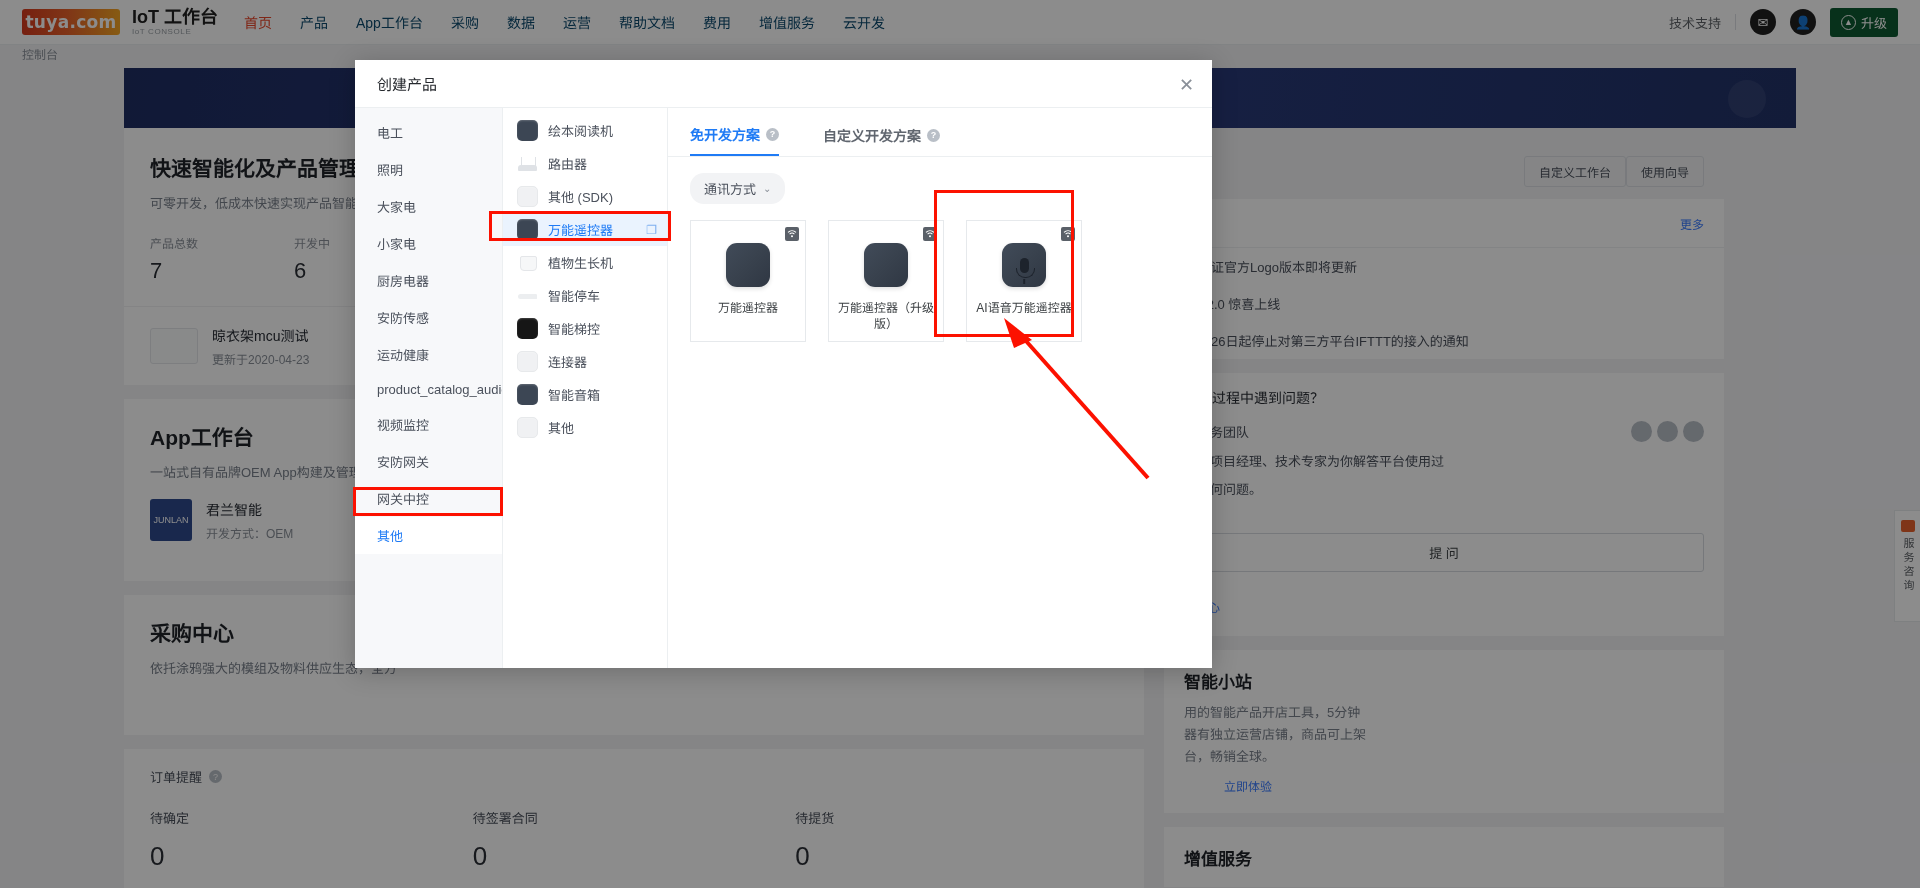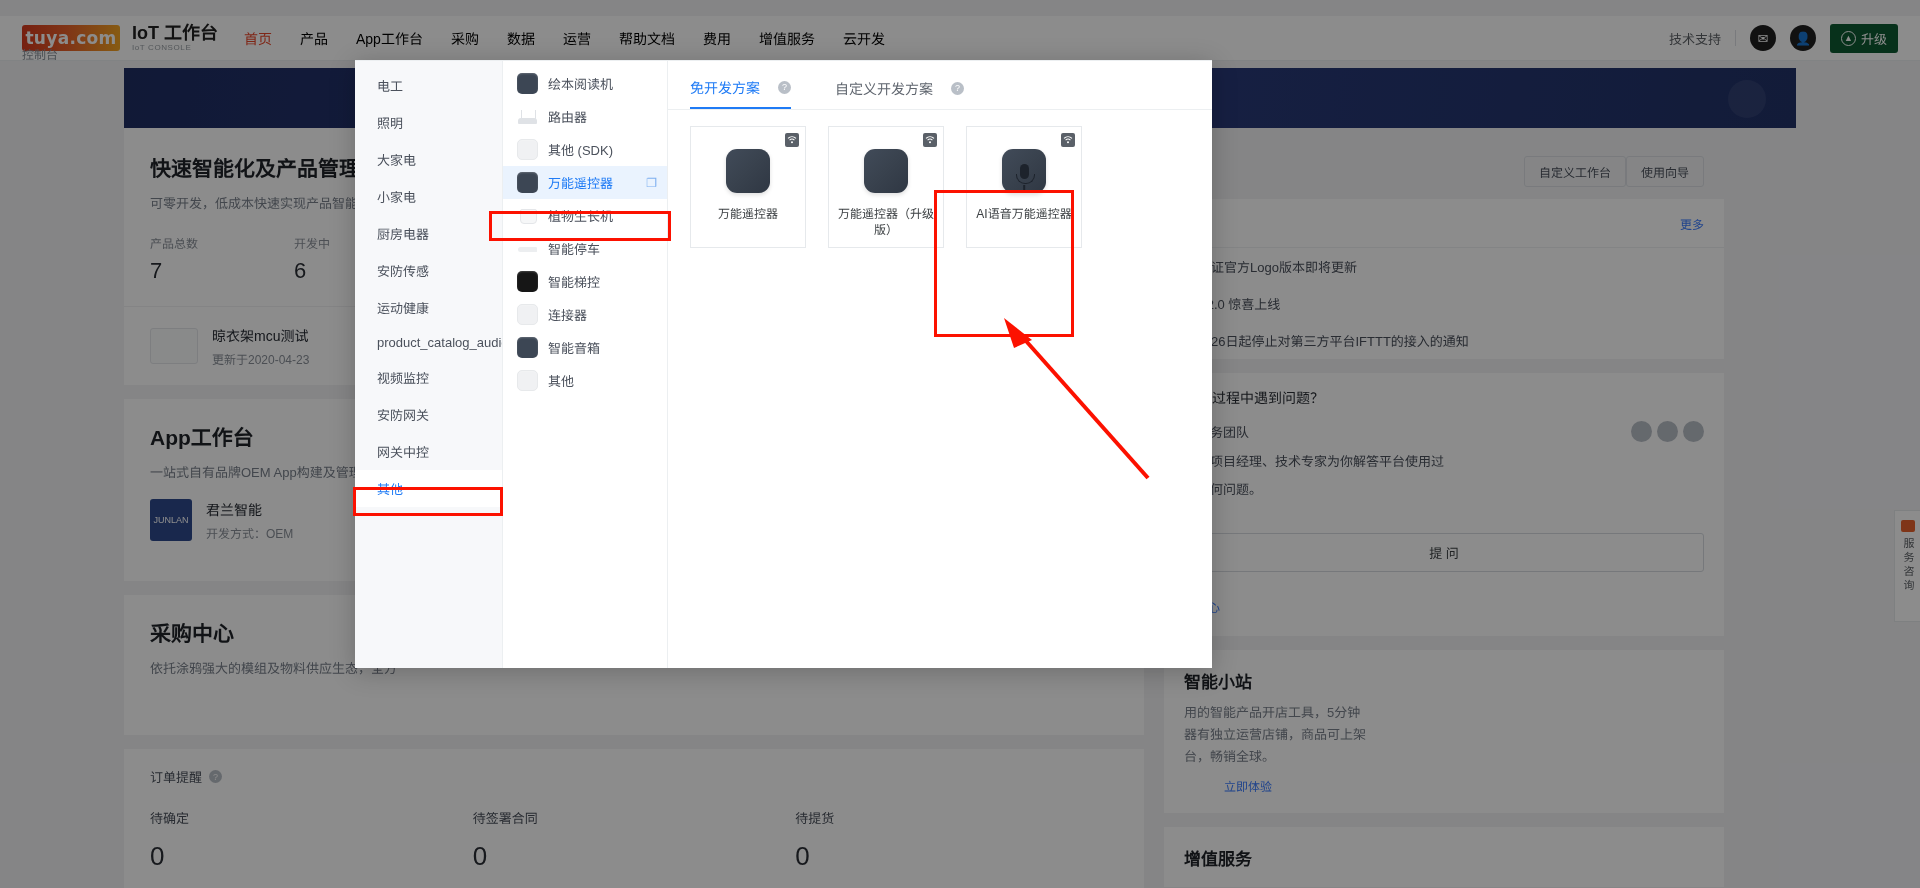--- a/index.html
+++ b/index.html
@@ -9,36 +9,36 @@
     font-family: "Liberation Sans", "DejaVu Sans", sans-serif;
     overflow: hidden;
     background: #f4f5f7;
   }
   #root { position: relative; width: 1920px; height: 888px; }
 
   
   .bg-page { position: absolute; inset: 0; background: #f2f3f5; }
 
   .topbar {
-    position: absolute; top: 16px; left: 0; width: 1920px; height: 45px;
+    position: absolute; top: 0; left: 0; width: 1920px; height: 45px;
     background: #ffffff; display: flex; align-items: center;
     border-bottom: 1px solid #eceff1;
   }
   .logo {
     margin-left: 22px; width: 98px; height: 26px; border-radius: 3px;
     background: linear-gradient(90deg,#d63a1e 0%, #e8612a 46%, #f5a623 100%);
     color: #fff; font-size: 17px; font-weight: bold; letter-spacing: .3px;
     display: flex; align-items: center; justify-content: center;
     font-family: "DejaVu Sans", sans-serif;
   }
   .brand { margin-left: 12px; line-height: 1.05; }
   .brand-title { font-size: 18px; font-weight: bold; color: #222; }
   .brand-sub { font-size: 8px; color: #9aa0a6; letter-spacing: .6px; margin-top: 1px; }
   .nav { display: flex; align-items: center; margin-left: 26px; gap: 28px; }
-  .nav-item { font-size: 14px; color: #000000; cursor: pointer; white-space: nowrap; }
+  .nav-item { font-size: 14px; color: #0c4a6e; cursor: pointer; white-space: nowrap; }
   .nav-item.active { color: #e8472b; }
   .top-right { margin-left: auto; display: flex; align-items: center; gap: 14px; padding-right: 22px; }
   .support { font-size: 13px; color: #5f6368; }
   .vdiv { width: 1px; height: 16px; background: #dcdfe3; }
   .avatar-circle { width: 26px; height: 26px; border-radius: 50%; background: #1f1f1f;
     display: flex; align-items: center; justify-content: center; color: #fff; font-size: 13px; }
   .upgrade-btn {
     background: #0e5a32; color: #fff; font-size: 13px; border-radius: 3px;
     padding: 5px 11px; display: flex; align-items: center; gap: 5px;
   }
@@ -141,21 +141,21 @@
     background:#f6f7f8; border:1px solid #e4e6e9; border-radius: 2px 2px 4px 4px; }
   .dev-icon.car { background: transparent; position: relative; }
   .dev-icon.car::before { content:""; position:absolute; left:1px; top:9px; width:19px; height:5px;
     background:#eceef0; border-radius: 6px 3px 2px 6px; }
   .dev-icon.wifi { background:#f0f1f3; border:1px solid #e7e9eb; position: relative; }
   .dev-label { font-size: 13px; color: #4b515c; white-space: nowrap; }
   .dev-dup { margin-left: auto; color: #7fb0f0; font-size: 12px; }
 
   .col-main { flex: 1; display: flex; flex-direction: column; min-width: 0; }
   .tabs { display: flex; gap: 44px; padding: 16px 22px 0 22px; border-bottom: 1px solid #eceff1; }
-  .tab { font-size: 14px; color: #60666f; padding-bottom: 10px; cursor: pointer; display:flex; align-items:center; gap:18px; }
+  .tab { font-size: 14px; color: #60666f; padding-bottom: 10px; cursor: pointer; display:flex; align-items:center; gap:6px;font-weight:bold; }
   .tab.active { color: #1f7bf5; border-bottom: 2px solid #1f7bf5; }
   .qmark { display:inline-flex; width: 13px; height: 13px; border-radius: 50%; background: #b9bfc7;
     color: #fff; font-size: 9px; align-items: center; justify-content: center; }
 
   .filters { padding: 16px 22px 0 22px; }
   .filter-pill { display: inline-flex; align-items: center; gap: 7px; background: #f2f3f5;
     border-radius: 14px; padding: 6px 14px; font-size: 13px; color: #4b515c; cursor: pointer; }
   .chev { font-size: 10px; color: #8a9099; }
 
   .cards { display: flex; gap: 22px; padding: 16px 22px 0 22px; flex-wrap: wrap; }
@@ -342,20 +342,24 @@
 
     <div class="side-dock">
       <div class="dock-badge"></div>
       <div class="dock-text">服 务 咨 询</div>
     </div>
   </div>
 
   <div class="dim"></div>
 
   <div class="modal">
+    <div class="modal-head">
+      <div class="modal-title">创建产品</div>
+      <div class="modal-close">✕</div>
+    </div>
     <div class="modal-body">
 
       <div class="col-cat">
         <div class="cat-item">电工</div>
         <div class="cat-item">照明</div>
         <div class="cat-item">大家电</div>
         <div class="cat-item">小家电</div>
         <div class="cat-item">厨房电器</div>
         <div class="cat-item">安防传感</div>
         <div class="cat-item">运动健康</div>
@@ -415,20 +419,26 @@
           <div class="tab active">
             <span>免开发方案</span>
             <span class="qmark">?</span>
           </div>
           <div class="tab">
             <span>自定义开发方案</span>
             <span class="qmark">?</span>
           </div>
         </div>
 
+        <div class="filters">
+          <div class="filter-pill">
+            <span>通讯方式</span>
+            <span class="chev">⌄</span>
+          </div>
+        </div>
 
         <div class="cards">
           <div class="card">
             <span class="card-wifi">
               <svg width="10" height="8" viewBox="0 0 10 8">
                   <path d="M1 2.3a6 6 0 018 0" stroke="#fff" stroke-width="1.1" fill="none"></path>
                   <path d="M2.6 4.1a3.6 3.6 0 014.8 0" stroke="#fff" stroke-width="1.1" fill="none"></path>
                   <circle cx="5" cy="6.3" r="1" fill="#fff"></circle>
                 </svg>
             </span>

